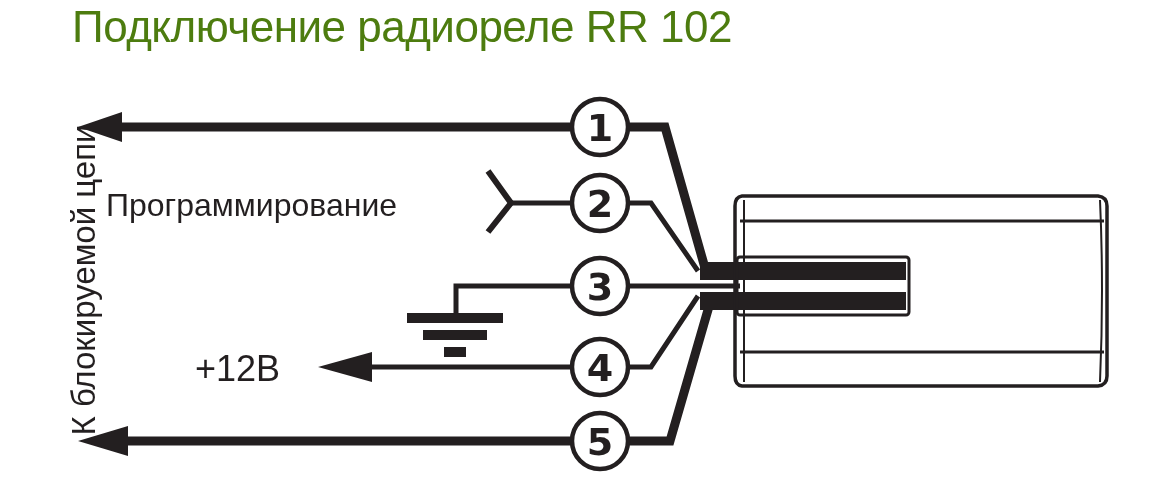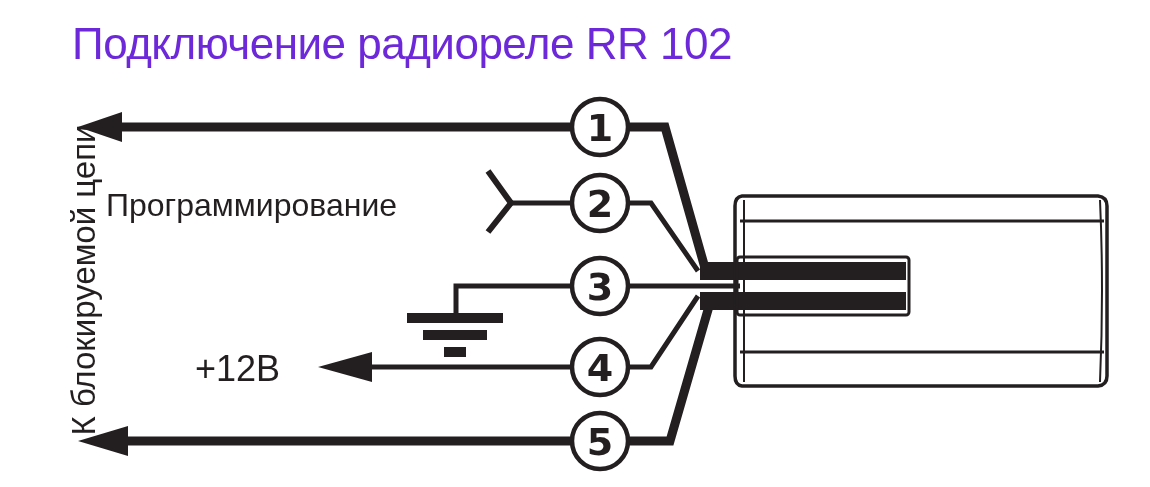--- a/index.html
+++ b/index.html
@@ -1,17 +1,17 @@
 <!DOCTYPE html>
 <html><head>
 <meta charset="utf-8">
 <style>
   html, body { margin: 0; padding: 0; background: #ffffff; }
   body { width: 1150px; height: 487px; position: relative; overflow: hidden; font-family: "DejaVu Sans", "Liberation Sans", sans-serif; }
-  .title { position: absolute; left: 72px; top: 2px; font-size: 44px; color: #6d28d9; letter-spacing: -0.5px; white-space: nowrap; font-family: "Liberation Sans", sans-serif; margin-top: 17px; }
+  .title { position: absolute; left: 72px; top: 2px; font-size: 44px; color: #4d7c0f; letter-spacing: -0.5px; white-space: nowrap; font-family: "Liberation Sans", sans-serif; }
   .vlabel { position: absolute; left: 84px; top: 280px; transform: translate(-50%, -50%) rotate(-90deg); font-size: 33px; color: #231f20; white-space: nowrap; font-family: "Liberation Sans", sans-serif; }
   svg.diagram { position: absolute; left: 0; top: 0; }
   .lbl { font-family: "Liberation Sans", sans-serif; fill: #231f20; }
   .num { font-family: "DejaVu Sans", sans-serif; font-weight: bold; fill: #231f20; }
 </style>
 </head>
 <body>
 
 <div class="title">Подключение радиореле RR 102</div>
 <div class="vlabel">К блокируемой цепи</div>

